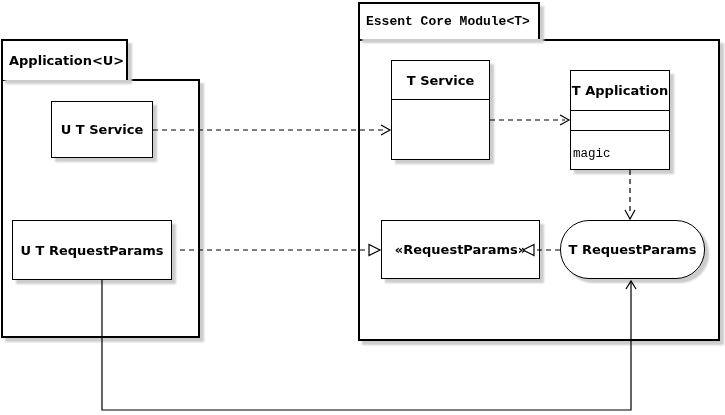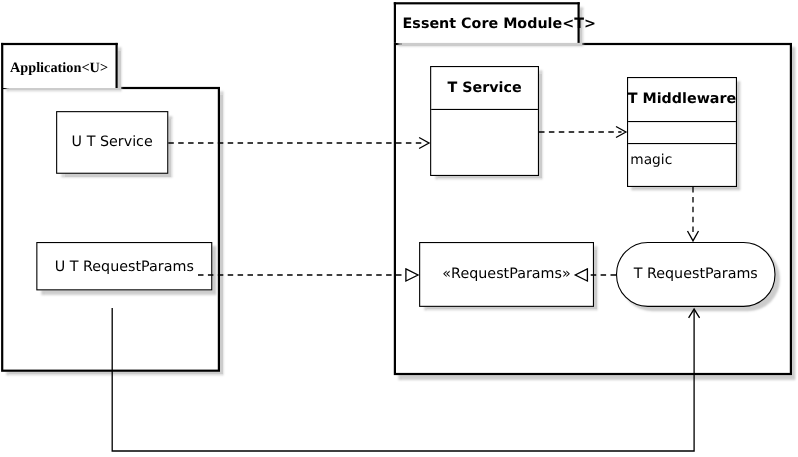--- a/index.html
+++ b/index.html
@@ -68,67 +68,67 @@
     box-sizing: border-box;
     border-top: 1.5px solid #000000;
     font-size: 12.5px;
     line-height: 15px;
     padding: 3px 2px 0 2px;
   }
   .cls-simple {
     display: flex;
     align-items: center;
     justify-content: center;
-    font-weight: normal;
+    font-weight: bold;
     font-size: 13px;
     white-space: nowrap;
   }
   
   #wires {
     position: absolute;
     left: 0;
     top: 0;
     width: 725px;
     height: 415px;
     z-index: 5;
     pointer-events: none;
   }
 </style>
 </head>
 <body>
 
 <div id="canvas">
 
-  <div class="pkg-tab" style="left:1px; top:39px; width:106px; height:41px;font-family:Liberation Serif, serif;">
+  <div class="pkg-tab" style="left:1px; top:39px; width:127px; height:41px;">
     <span>Application&lt;U&gt;</span>
   </div>
   <div class="pkg-body" style="left:1px; top:79px; width:199px; height:259px;"></div>
 
-  <div class="pkg-tab" style="left:358px; top:2px; width:169px; height:37px;">
+  <div class="pkg-tab" style="left:358px; top:2px; width:182px; height:37px;font-family:Liberation Mono, monospace;">
     <span>Essent Core Module&lt;T&gt;</span>
   </div>
   <div class="pkg-body" style="left:358px; top:39px; width:362px; height:302px;"></div>
 
   <div class="cls cls-simple" style="left:51px; top:101px; width:102px; height:57px;">
     <span>U T Service</span>
   </div>
 
-  <div class="cls cls-simple" style="left:33px; top:220px; width:160px; height:44px;">
+  <div class="cls cls-simple" style="left:12px; top:220px; width:160px; height:60px;">
     <span>U T RequestParams</span>
   </div>
 
   <div class="cls" style="left:391px; top:60px; width:99px; height:100px;">
     <div class="cls-title" style="height:38px;">T Service</div>
     <div class="cls-sep" style="height:23px;"></div>
   </div>
 
   <div class="cls" style="left:570px; top:70px; width:100px; height:100px;">
-    <div class="cls-title" style="height:39px;">T Middleware</div>
+    <div class="cls-title" style="height:39px;">T Application</div>
     <div class="cls-sep" style="height:20px;"></div>
-    <div class="cls-members" style="padding-top:6px;">
+    <div class="cls-members" style="padding-top:16px;font-family:Liberation Mono, monospace;">
       <div>magic</div>
     </div>
   </div>
 
   <div class="cls cls-simple" style="left:381px; top:220px; width:159px; height:59px;">
     <span>«RequestParams»</span>
   </div>
 
   <div class="cls cls-simple" style="left:560px; top:220px; width:145px; height:59px;border-radius:29px;">
     <span>T RequestParams</span>

